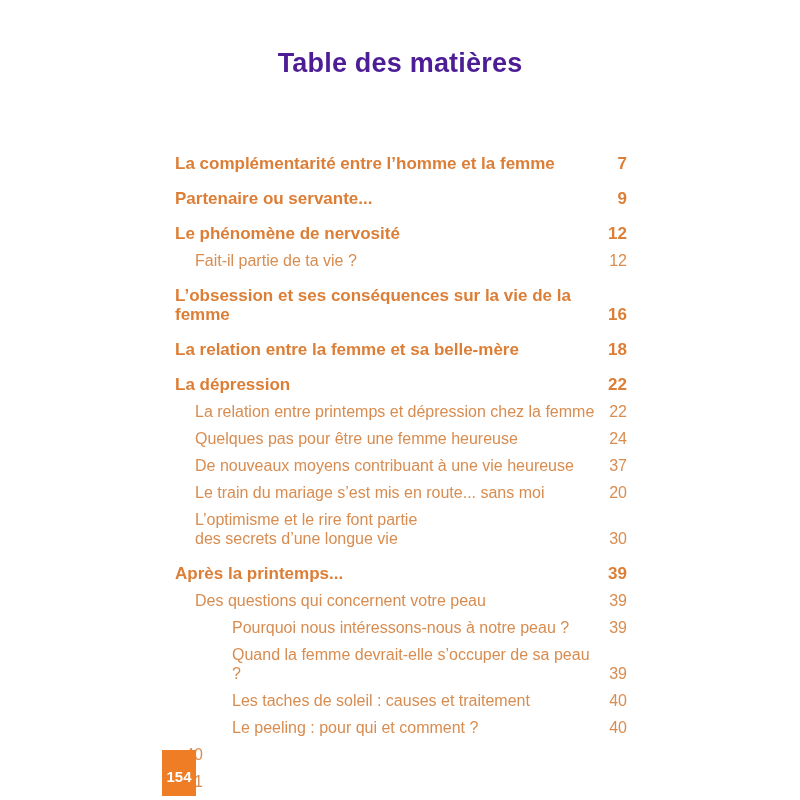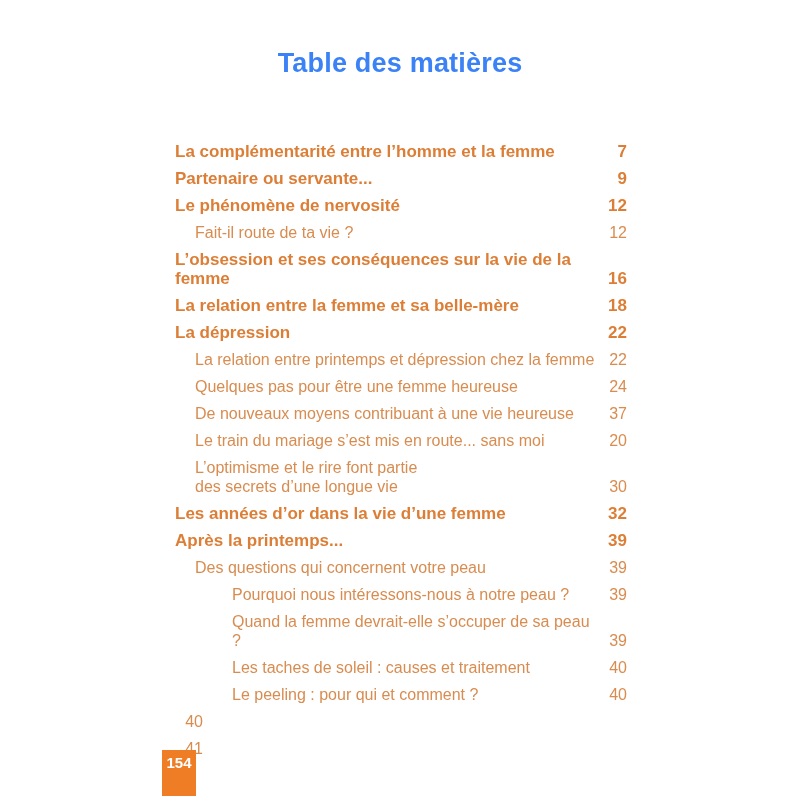--- a/index.html
+++ b/index.html
@@ -21,41 +21,41 @@
   }
   .page-title {
     margin: 0;
     position: absolute;
     top: 48px;
     left: 0;
     width: 800px;
     text-align: center;
     font-size: 27px;
     font-weight: bold;
-    color: #3b82f6;
+    color: #4c1d95;
     letter-spacing: 0.2px;
   }
   .toc-list {
     position: absolute;
     top: 138px;
     left: 175px;
     width: 452px;
   }
   .toc-row {
     display: flex;
     justify-content: space-between;
     align-items: flex-end;
     margin-bottom: 8px;
     line-height: 19px;
   }
   .toc-row .toc-entry-label {
     white-space: pre-line;
   }
   .toc-row.lvl0 {
-    margin-top: 4px;
+    margin-top: 16px;
     font-size: 17px;
     font-weight: bold;
     color: #dc7e36;
   }
   .toc-row.lvl1,
   .toc-row.lvl2 {
     font-size: 16px;
     font-weight: normal;
     color: #d88c50;
   }
@@ -70,21 +70,21 @@
     position: absolute;
     left: 162px;
     top: 750px;
     width: 34px;
     height: 46px;
     background: #ee7d26;
     color: #ffffff;
     font-size: 15px;
     font-weight: bold;
     text-align: center;
-    padding-top: 4px;
+    padding-top: 18px;
     box-sizing: border-box;
   }
 </style>
 </head>
 <body>
 
 <div class="book-page">
 
   <h1 class="page-title">Table des matières</h1>
 
@@ -96,21 +96,21 @@
       </div>
       <div class="toc-row lvl0">
         <span class="toc-entry-label">Partenaire ou servante...</span>
         <span class="toc-entry-page">9</span>
       </div>
       <div class="toc-row lvl0">
         <span class="toc-entry-label">Le phénomène de nervosité</span>
         <span class="toc-entry-page">12</span>
       </div>
       <div class="toc-row lvl1">
-        <span class="toc-entry-label">Fait-il route de ta vie ?</span>
+        <span class="toc-entry-label">Fait-il partie de ta vie ?</span>
         <span class="toc-entry-page">12</span>
       </div>
       <div class="toc-row lvl0">
         <span class="toc-entry-label">L’obsession et ses conséquences sur  la vie de la femme</span>
         <span class="toc-entry-page">16</span>
       </div>
       <div class="toc-row lvl0">
         <span class="toc-entry-label">La relation entre la femme et sa belle-mère</span>
         <span class="toc-entry-page">18</span>
       </div>
@@ -131,24 +131,20 @@
         <span class="toc-entry-page">37</span>
       </div>
       <div class="toc-row lvl1">
         <span class="toc-entry-label">Le train du mariage s’est mis en route... sans moi</span>
         <span class="toc-entry-page">20</span>
       </div>
       <div class="toc-row lvl1">
         <span class="toc-entry-label">L’optimisme et le rire font partie
 des secrets d’une longue vie</span>
         <span class="toc-entry-page">30</span>
-      </div>
-      <div class="toc-row lvl0">
-        <span class="toc-entry-label">Les années d’or dans la vie d’une femme</span>
-        <span class="toc-entry-page">32</span>
       </div>
       <div class="toc-row lvl0">
         <span class="toc-entry-label">Après la printemps...</span>
         <span class="toc-entry-page">39</span>
       </div>
       <div class="toc-row lvl1">
         <span class="toc-entry-label">Des questions qui concernent votre peau</span>
         <span class="toc-entry-page">39</span>
       </div>
       <div class="toc-row lvl2">

